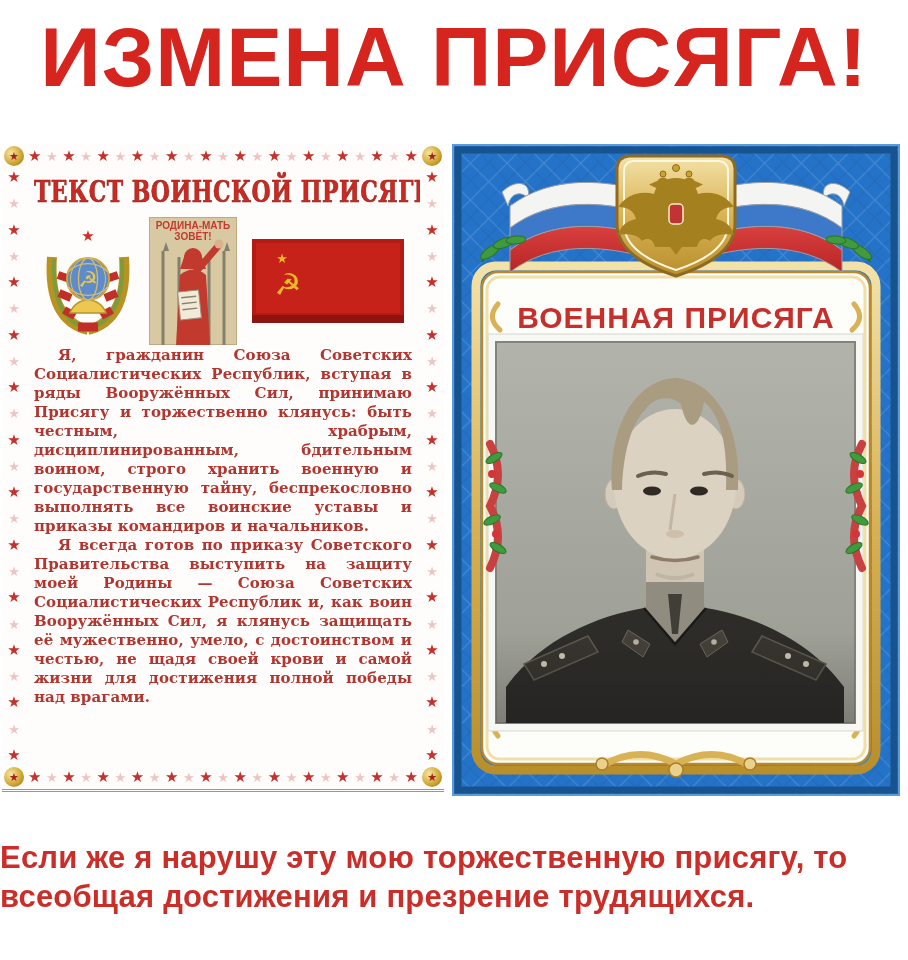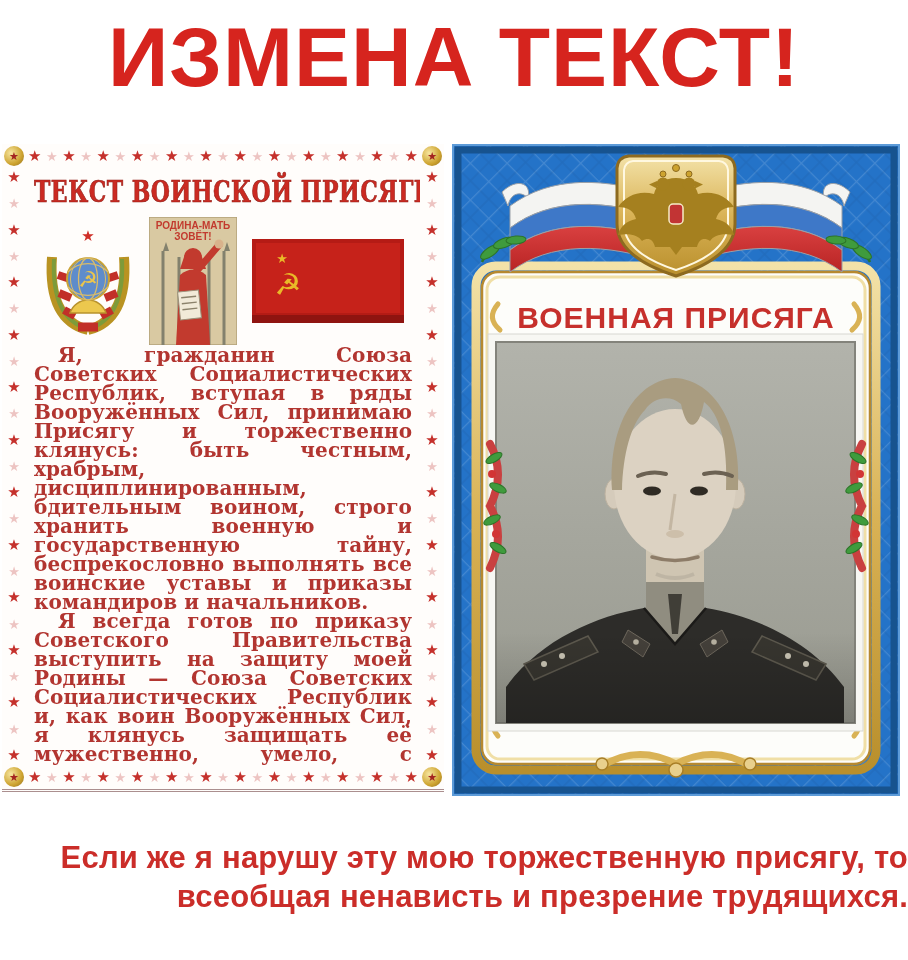--- a/index.html
+++ b/index.html
@@ -33,37 +33,37 @@
   .corner::after { content:"★"; font-family:"DejaVu Sans",sans-serif; color:#a32420; font-size:11px; line-height:1; }
 
   .lp-content { padding:2px 8px 0 8px; overflow:hidden; }
   .lp-header { text-align:center; white-space:nowrap; color:#cb2a22;
                font-family:"DejaVu Serif", serif; font-weight:700; font-size:22px;
                letter-spacing:.5px; transform:scaleY(1.35); transform-origin:top center;
                -webkit-text-stroke:.5px #8e1d16; margin-top:4px; height:40px; }
   .emblem-row { display:flex; justify-content:space-between; align-items:center;
                 height:130px; padding:0 8px; margin-top:2px; }
   .oath p { color:#b23530; font-family:"DejaVu Serif", serif; font-weight:700;
-            font-size:20px; line-height:19px; text-align:justify; text-indent:24px;
+            font-size:15px; line-height:19px; text-align:justify; text-indent:24px;
             letter-spacing:.1px; }
 
   
   .right-panel { width:460px; height:652px; position:relative; }
   .right-panel svg { display:block; }
 
   
-  .footer { margin-top:42px; text-align:right; color:#cb2d29;
+  .footer { margin-top:42px; text-align:left; color:#cb2d29;
             font:700 31px/39px "Liberation Sans", sans-serif; letter-spacing:.2px; }
 </style>
 </head>
 <body>
 
 <div class="poster">
 
-  <h1 class="title">ИЗМЕНА ТЕКСТ!</h1>
+  <h1 class="title">ИЗМЕНА ПРИСЯГА!</h1>
 
   <div class="panels">
 
     <section class="left-panel">
       <div class="corner"></div>
       <div class="bstars b-row">
           <span class="st r">★</span>
           <span class="st p">★</span>
           <span class="st r">★</span>
           <span class="st p">★</span>
@@ -389,16 +389,16 @@
             <circle cx="2" cy="30" r="4" fill="#d23535"></circle>
               <circle cx="6" cy="90" r="4" fill="#d23535"></circle>
           </g>
         </g>
       </svg>
     </section>
   </div>
 
   <div class="footer">
     <div>Если же я нарушу эту мою торжественную присягу, то</div>
-    <div>всеобщая ненависть и презрение трудящихся.</div>
+    <div>всеобщая достижения и презрение трудящихся.</div>
   </div>
 
 </div>
 
 </body></html>

